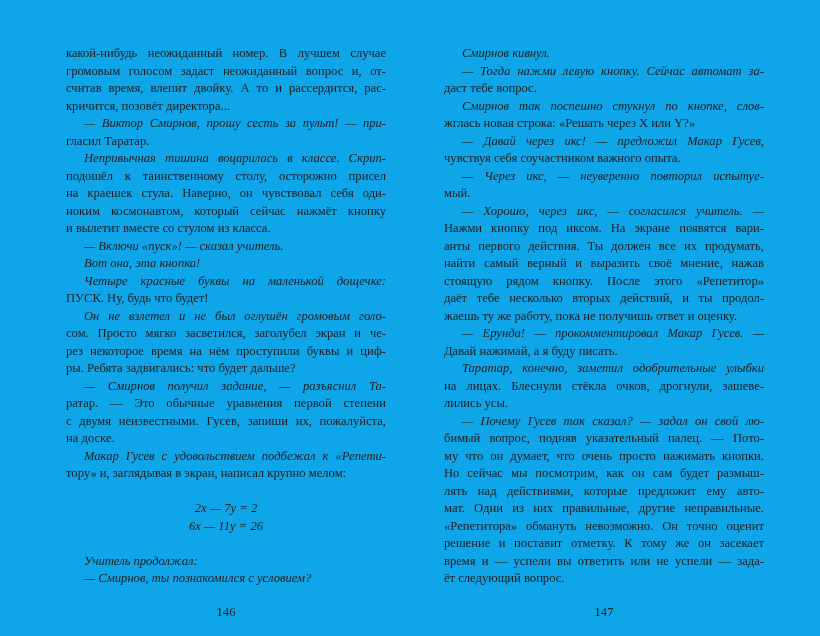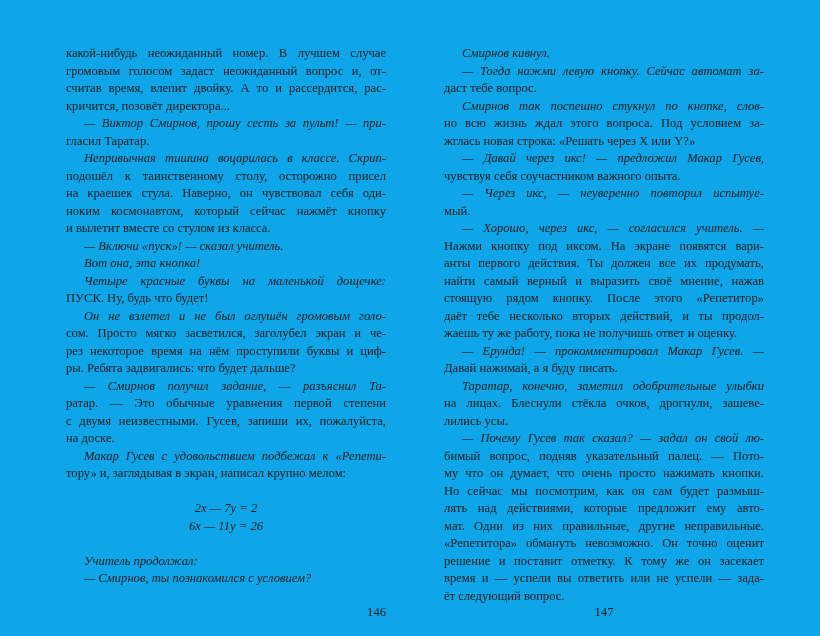--- a/index.html
+++ b/index.html
@@ -44,21 +44,21 @@
   }
   .pagenum {
     position: absolute;
     top: 604px;
     width: 320px;
     text-align: center;
     font-size: 12.6px;
     line-height: 17.5px;
     color: #1c1c1c;
   }
-  .pagenum.left-num  { left: 66px; text-align: right; }
+  .pagenum.left-num  { left: 66px; }
   .pagenum.right-num { left: 444px; text-align: center; }
 </style>
 </head>
 <body>
 
 <div class="spread">
   <div class="page left">
     <div class="lines">
         <div class="line">какой-нибудь неожиданный номер. В лучшем случае</div>
         <div class="line">громовым голосом задаст неожиданный вопрос и, от-</div>
@@ -92,21 +92,20 @@
         <div class="line indent end">Учитель продолжал:</div>
         <div class="line indent end">— Смирнов, ты познакомился с условием?</div>
       </div>
   </div>
   <div class="page right">
     <div class="lines">
         <div class="line indent end">Смирнов кивнул.</div>
         <div class="line indent">— Тогда нажми левую кнопку. Сейчас автомат за-</div>
         <div class="line end">даст тебе вопрос.</div>
         <div class="line indent">Смирнов так поспешно стукнул по кнопке, слов-</div>
-        <div class="line">но всю жизнь ждал этого вопроса. Под условием за-</div>
         <div class="line end">жглась новая строка: «Решать через X или Y?»</div>
         <div class="line indent">— Давай через икс! — предложил Макар Гусев,</div>
         <div class="line end">чувствуя себя соучастником важного опыта.</div>
         <div class="line indent">— Через икс, — неуверенно повторил испытуе-</div>
         <div class="line end">мый.</div>
         <div class="line indent">— Хорошо, через икс, — согласился учитель. —</div>
         <div class="line">Нажми кнопку под иксом. На экране появятся вари-</div>
         <div class="line">анты первого действия. Ты должен все их продумать,</div>
         <div class="line">найти самый верный и выразить своё мнение, нажав</div>
         <div class="line">стоящую рядом кнопку. После этого «Репетитор»</div>

